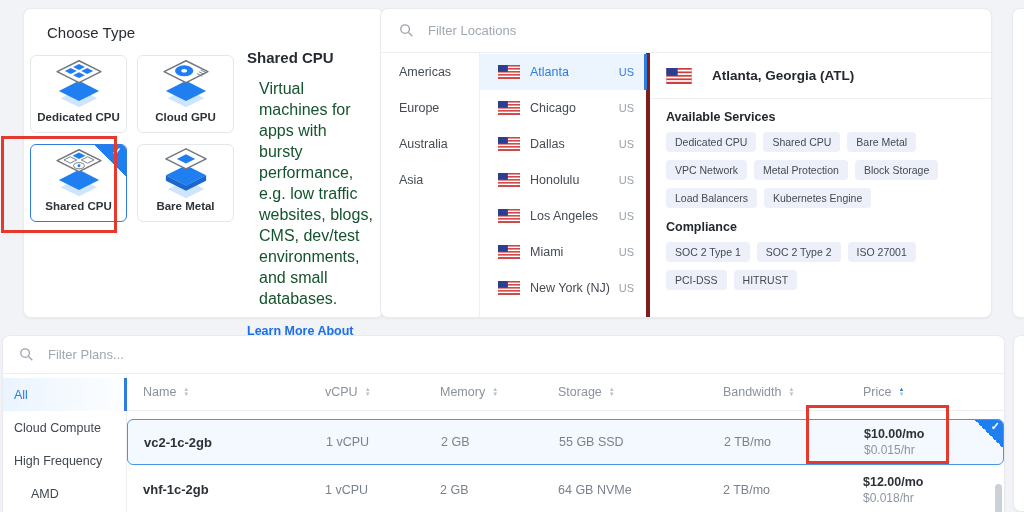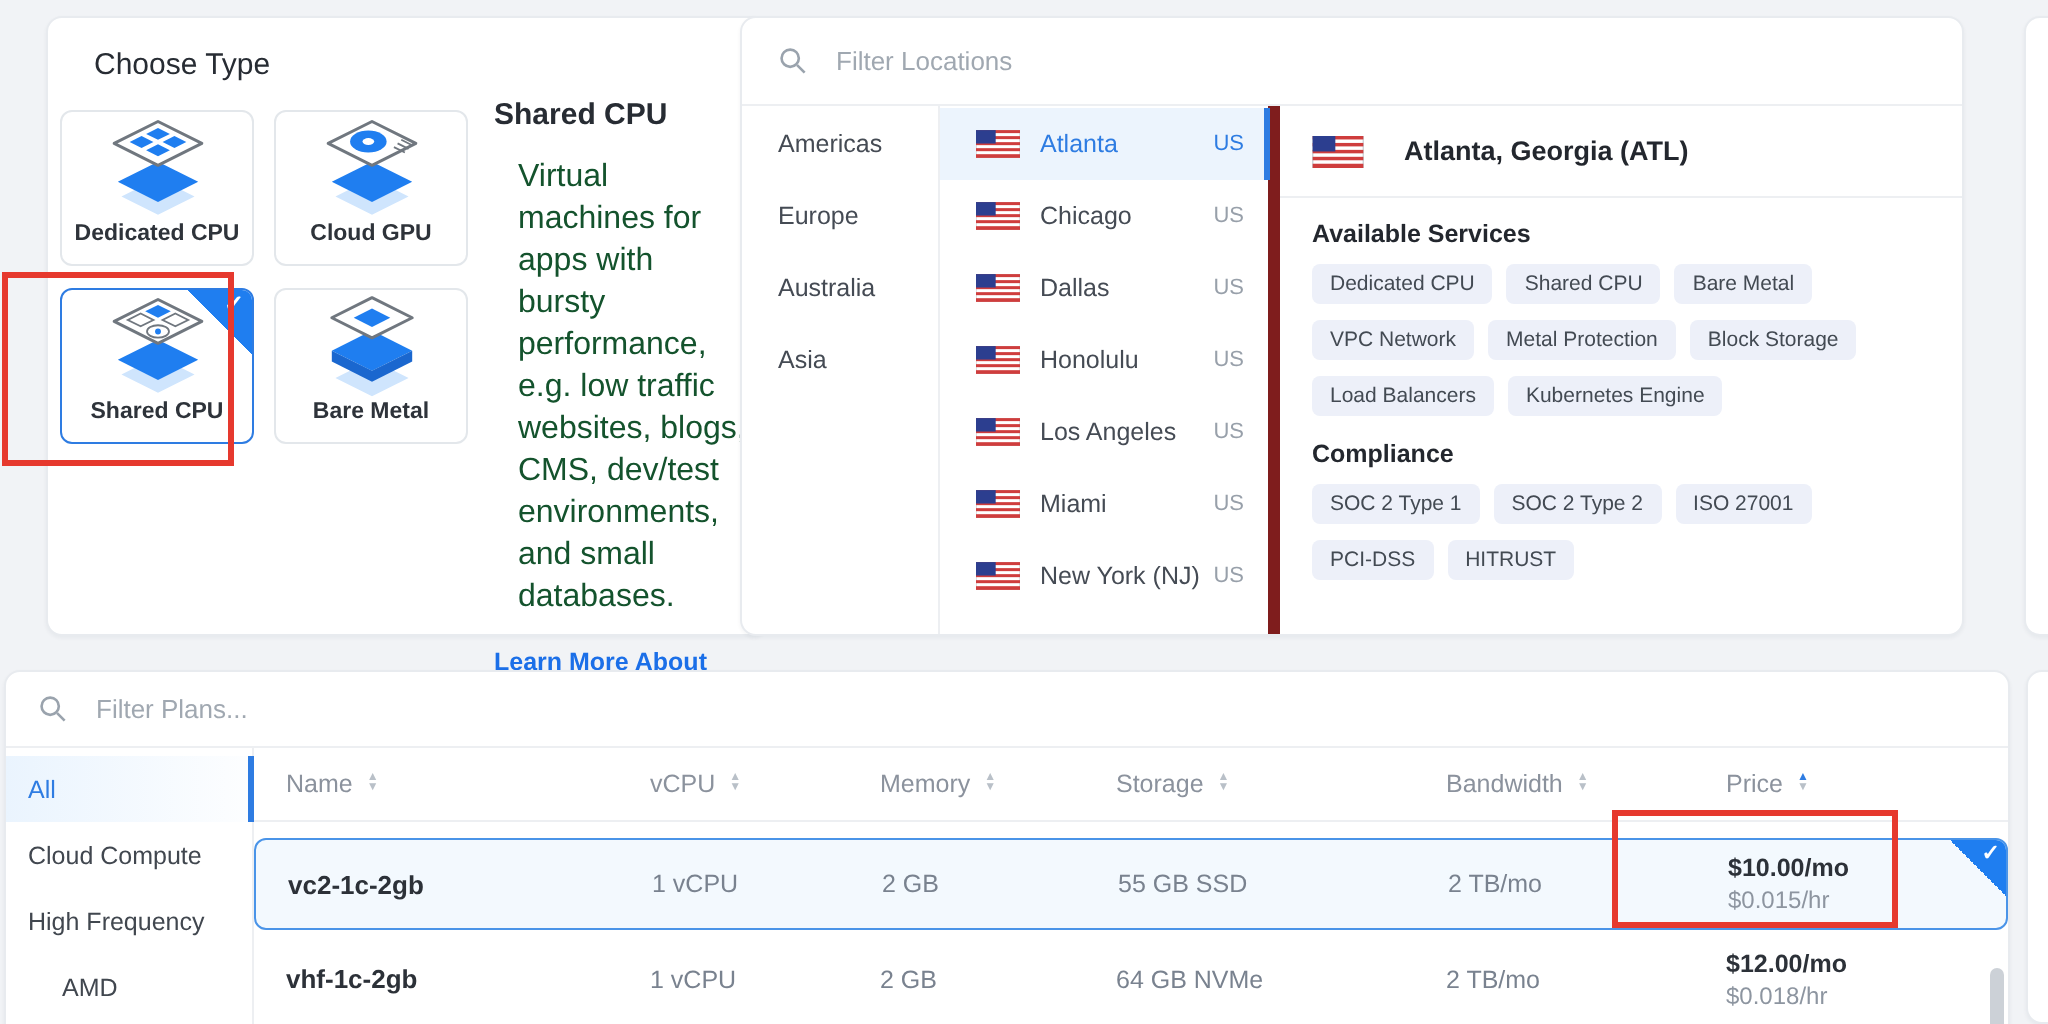--- a/index.html
+++ b/index.html
@@ -17,32 +17,32 @@
   .type-label{font-size:11.5px;font-weight:700;color:#2e333a;}
   .type-card .corner{display:none;}
   .type-card.selected .corner{display:block;position:absolute;top:0;right:0;width:32px;height:32px;background:linear-gradient(45deg,transparent 50%,#1f7ef0 50%);}
   .type-card.selected .corner::after{content:"✓";position:absolute;top:0px;right:4px;color:#fff;font-size:12px;font-weight:bold;}
   .type-desc{position:absolute;left:223px;top:40px;width:138px;}
   .type-desc h2{margin:0 0 12px 0;font-size:15px;font-weight:600;color:#272c33;}
   .type-desc p{margin:12px;font-size:16px;line-height:21px;color:#14532d;}
   .type-desc a{display:block;margin-top:9px;font-size:12.5px;line-height:20px;font-weight:700;color:#1b6fe8;text-decoration:none;cursor:pointer;}
 
   
-  .card-loc{left:370px;top:8px;width:612px;height:310px;display:flex;flex-direction:column;}
+  .card-loc{left:380px;top:8px;width:612px;height:310px;display:flex;flex-direction:column;}
   .search-row{display:flex;align-items:center;border-bottom:1px solid #edeff2;flex:0 0 auto;}
   .card-loc .search-row{height:44px;padding-left:18px;}
   .search-row svg{flex:0 0 auto;}
   .search-row input{border:none;outline:none;margin-left:12px;font-size:13px;color:#3c424a;width:70%;background:transparent;}
   .search-row input::placeholder{color:#a0a8b1;}
   .loc-body{display:flex;flex:1;min-height:0;}
   .region-col{width:99px;border-right:1px solid #edeff2;padding-top:1px;}
   .region-item{position:relative;height:36px;display:flex;align-items:center;padding-left:18px;font-size:12.5px;color:#454b54;cursor:pointer;}
   .region-item.selected{background:#ecf4fd;color:#2e7ce2;}
   .region-item.selected::after{content:"";position:absolute;right:-1px;top:0;bottom:0;width:3px;background:#2e7ce2;}
-  .city-col{width:170px;border-right:6px solid #7f1d1d;padding-top:1px;}
+  .city-col{width:170px;border-right:4px solid #7f1d1d;padding-top:1px;}
   .city-row{position:relative;height:36px;display:flex;align-items:center;padding:0 12px 0 18px;cursor:pointer;}
   .city-row .flag{display:inline-flex;margin-right:10px;}
   .city-name{font-size:12.5px;color:#454b54;}
   .city-country{margin-left:auto;font-size:11px;color:#98a0aa;}
   .city-row.selected{background:#ecf4fd;}
   .city-row.selected .city-name,.city-row.selected .city-country{color:#2e7ce2;}
   .city-row.selected::after{content:"";position:absolute;right:-1px;top:0;bottom:0;width:3px;background:#2e7ce2;}
   .loc-detail{flex:1;display:flex;flex-direction:column;min-width:0;}
   .loc-detail-header{height:46px;display:flex;align-items:center;border-bottom:1px solid #edeff2;padding-left:16px;}
   .loc-detail-header .flag{display:inline-flex;margin-right:20px;}

